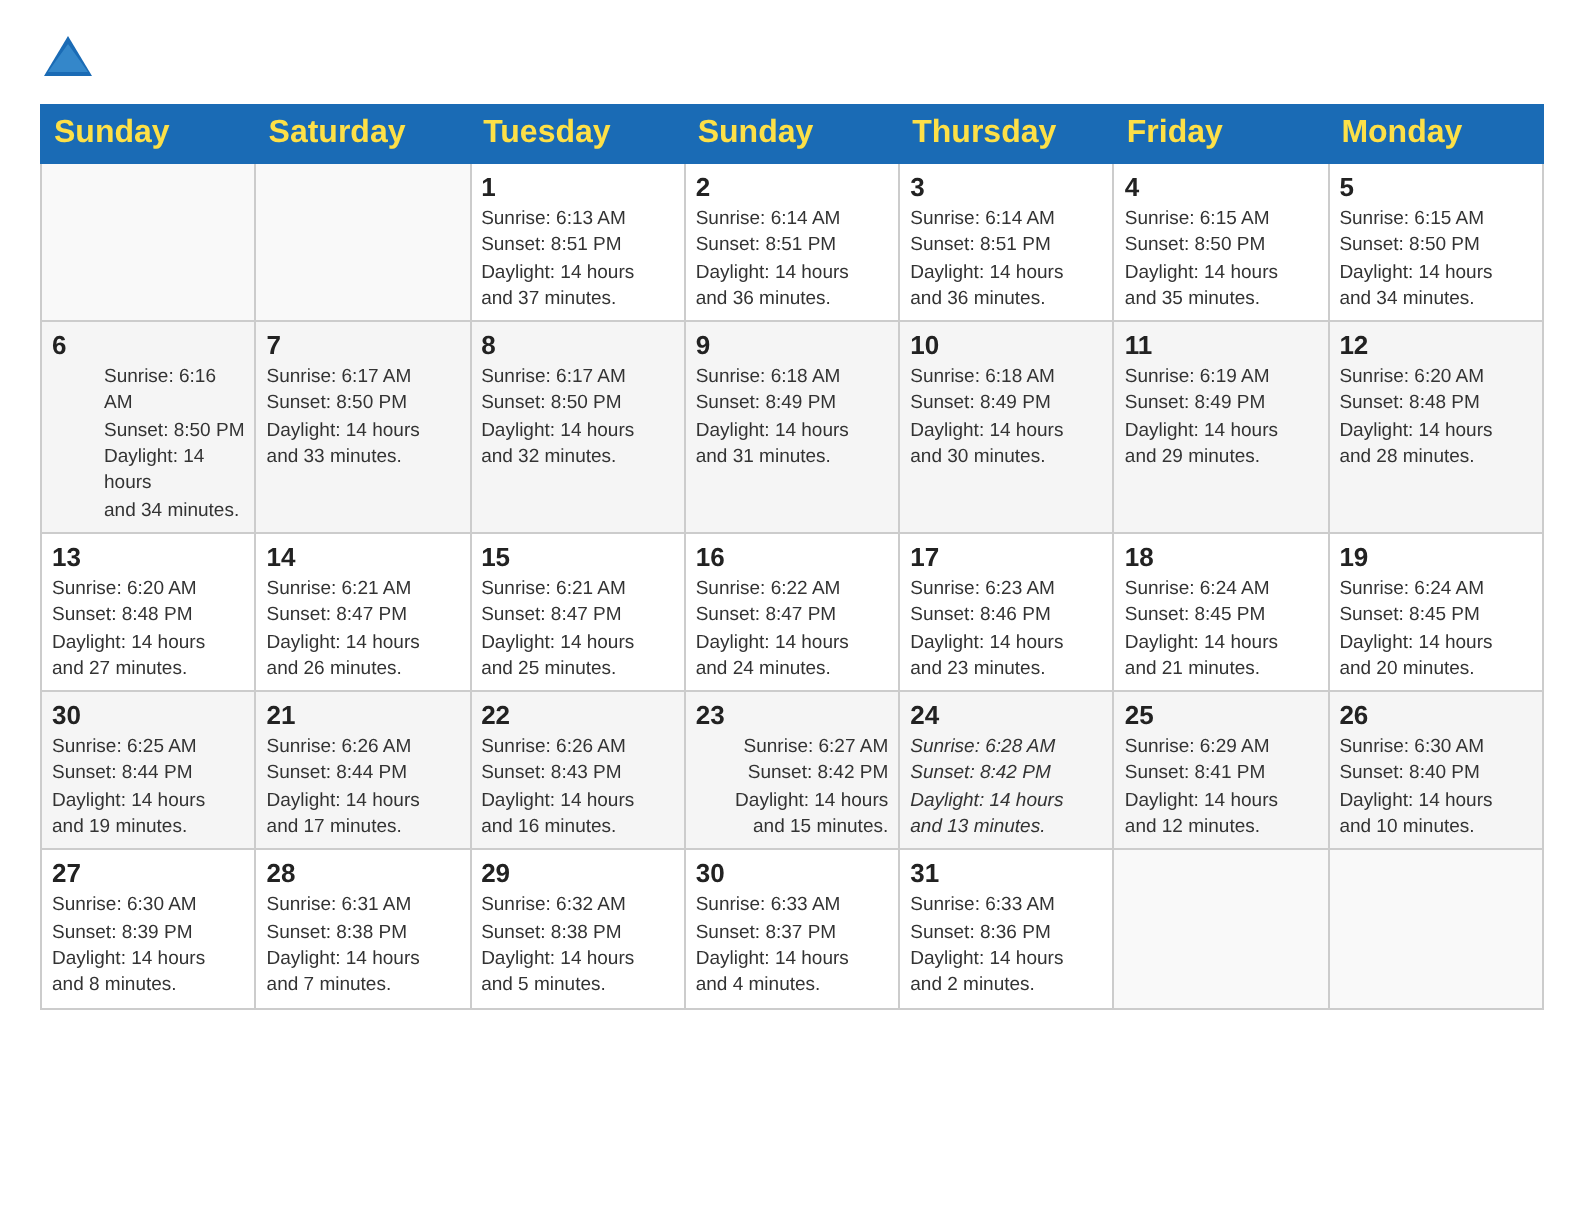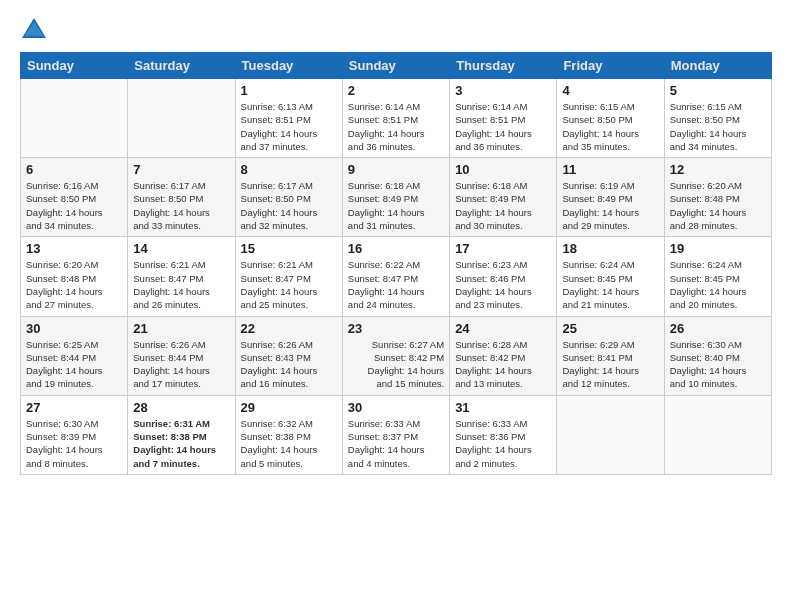--- a/index.html
+++ b/index.html
@@ -55,22 +55,22 @@
       font-size: 14px;
       color: #333;
     }
     .calendar {
       width: 100%;
       border-collapse: collapse;
       border: 1px solid #ccc;
     }
     .calendar th {
       background-color: #1a6bb5;
-      color: #e5e5e5;
-      font-size: 13px;
+      color: #fde047;
+      font-size: 16px;
       font-weight: bold;
       text-align: left;
       padding: 5px 6px;
       border: 1px solid #1a6bb5;
     }
     .calendar td {
       vertical-align: top;
       border: 1px solid #ccc;
       padding: 4px 5px;
       width: calc(100% / 7);
@@ -175,21 +175,21 @@
             <span class="day-num">5</span>
             <div class="day-info" style="white-space: pre-line;">Sunrise: 6:15 AM
 Sunset: 8:50 PM
 Daylight: 14 hours
 and 34 minutes.</div>
           </td>
         </tr>
         <tr class="row-even">
           <td>
             <span class="day-num">6</span>
-            <div class="day-info" style="white-space: pre-line;">Sunrise: 6:16 AM
+            <div class="day-info" style="white-space: pre-line; margin-left: 26px;">Sunrise: 6:16 AM
 Sunset: 8:50 PM
 Daylight: 14 hours
 and 34 minutes.</div>
           </td>
           <td>
             <span class="day-num">7</span>
             <div class="day-info" style="white-space: pre-line;">Sunrise: 6:17 AM
 Sunset: 8:50 PM
 Daylight: 14 hours
 and 33 minutes.</div>
@@ -305,21 +305,21 @@
           </td>
           <td>
             <span class="day-num">23</span>
             <div class="day-info" style="white-space: pre-line; text-align: right;">Sunrise: 6:27 AM
 Sunset: 8:42 PM
 Daylight: 14 hours
 and 15 minutes.</div>
           </td>
           <td>
             <span class="day-num">24</span>
-            <div class="day-info" style="white-space: pre-line;">Sunrise: 6:28 AM
+            <div class="day-info" style="white-space: pre-line; font-style: italic;">Sunrise: 6:28 AM
 Sunset: 8:42 PM
 Daylight: 14 hours
 and 13 minutes.</div>
           </td>
           <td>
             <span class="day-num">25</span>
             <div class="day-info" style="white-space: pre-line;">Sunrise: 6:29 AM
 Sunset: 8:41 PM
 Daylight: 14 hours
 and 12 minutes.</div>
@@ -335,21 +335,21 @@
         <tr class="row-odd">
           <td>
             <span class="day-num">27</span>
             <div class="day-info" style="white-space: pre-line;">Sunrise: 6:30 AM
 Sunset: 8:39 PM
 Daylight: 14 hours
 and 8 minutes.</div>
           </td>
           <td>
             <span class="day-num">28</span>
-            <div class="day-info" style="white-space: pre-line; font-weight: bold;">Sunrise: 6:31 AM
+            <div class="day-info" style="white-space: pre-line;">Sunrise: 6:31 AM
 Sunset: 8:38 PM
 Daylight: 14 hours
 and 7 minutes.</div>
           </td>
           <td>
             <span class="day-num">29</span>
             <div class="day-info" style="white-space: pre-line;">Sunrise: 6:32 AM
 Sunset: 8:38 PM
 Daylight: 14 hours
 and 5 minutes.</div>

